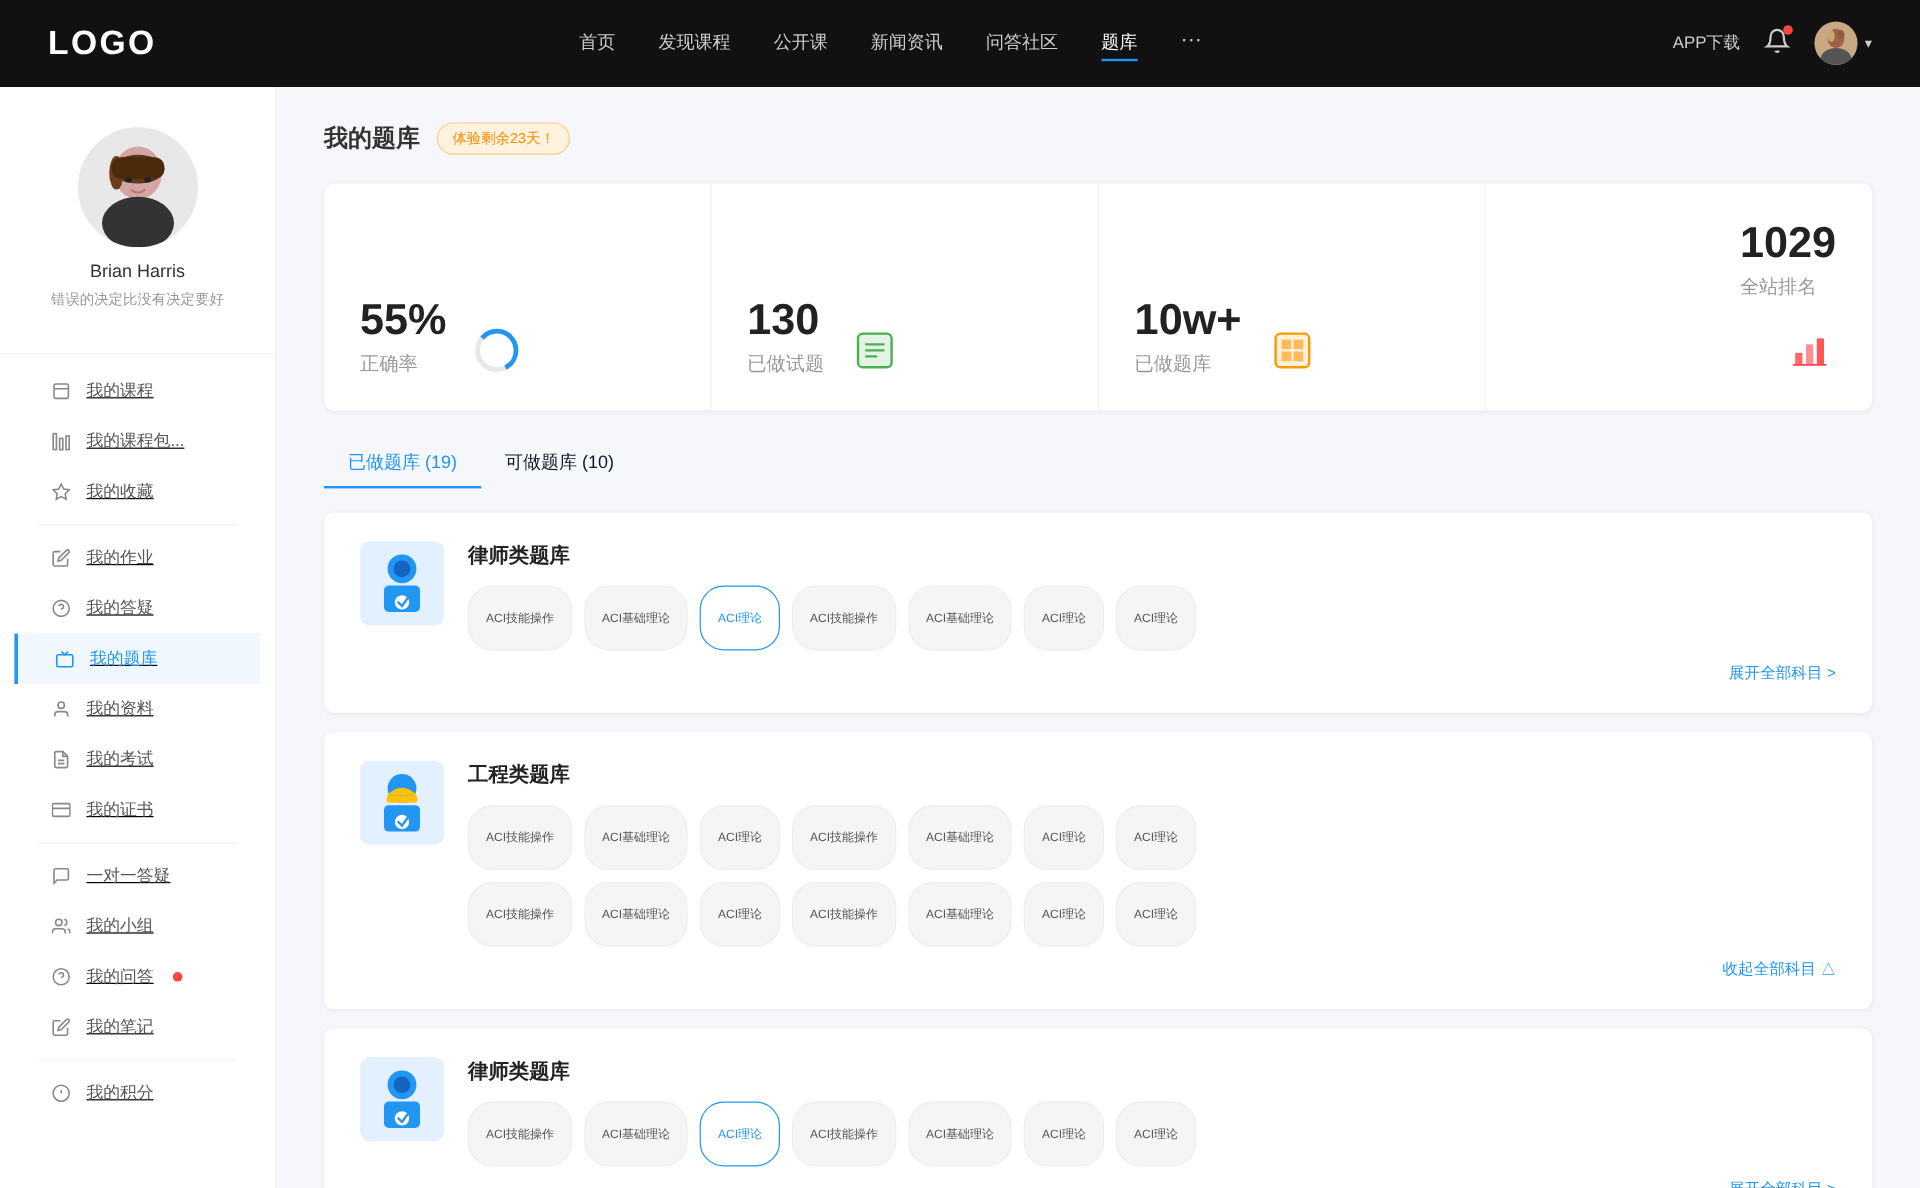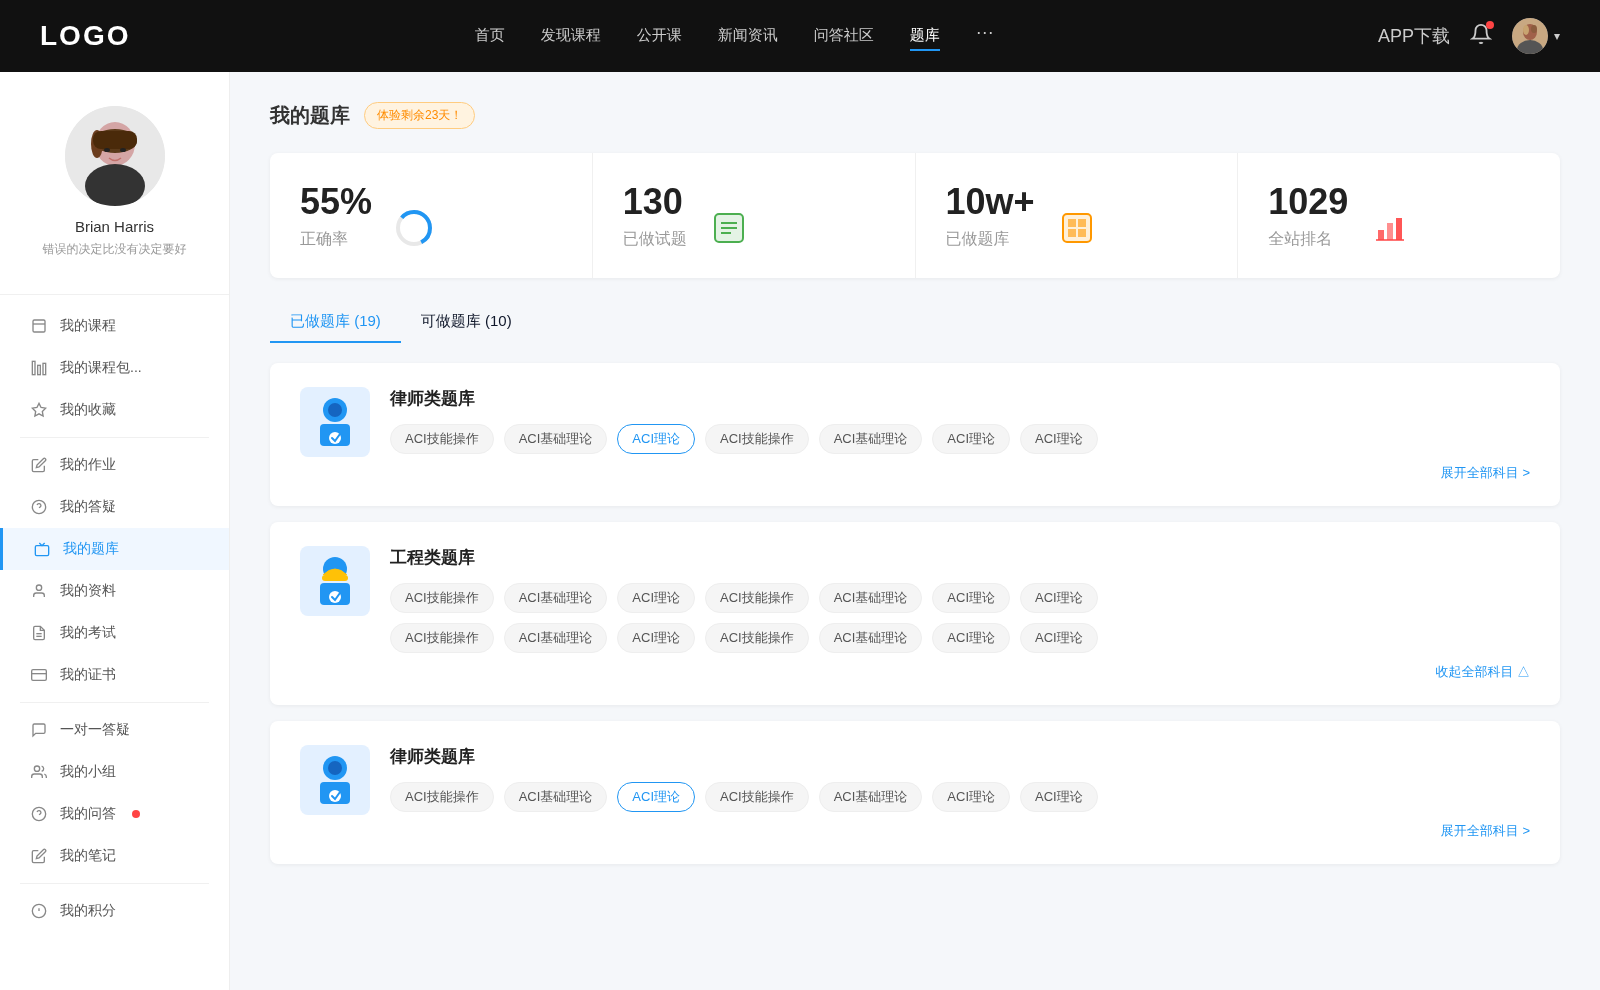--- a/index.html
+++ b/index.html
@@ -6,71 +6,71 @@
     body { font-family: -apple-system, BlinkMacSystemFont, 'PingFang SC', 'Microsoft YaHei', sans-serif; background: #f0f2f5; width: 1600px; min-height: 990px; overflow-x: hidden; }
 
     
     .header { background: #111; height: 72px; display: flex; align-items: center; padding: 0 40px; justify-content: space-between; position: fixed; top: 0; left: 0; right: 0; z-index: 100; }
     .header-logo { color: white; font-size: 28px; font-weight: bold; letter-spacing: 2px; }
     .header-nav { display: flex; gap: 36px; align-items: flex-start; }
     .nav-item { color: #ccc; font-size: 15px; cursor: pointer; padding: 4px 0; }
     .nav-item.active { color: white; border-bottom: 2px solid #2196F3; }
     .nav-dots { color: #ccc; font-size: 18px; cursor: pointer; }
     .header-right { display: flex; align-items: center; gap: 20px; }
-    .app-download { color: #ccc; font-size: 18px; cursor: pointer; margin-left: 40px; }
+    .app-download { color: #ccc; font-size: 14px; cursor: pointer; margin-left: 40px; }
     .bell-icon { position: relative; cursor: pointer; }
     .bell-dot { position: absolute; top: -2px; right: -2px; width: 8px; height: 8px; background: #f44; border-radius: 50%; }
     .avatar-wrap { display: flex; align-items: center; gap: 6px; cursor: pointer; }
     .avatar-img { width: 36px; height: 36px; border-radius: 50%; background: #888; overflow: hidden; }
     .chevron { color: #ccc; font-size: 12px; }
 
     
     .main-layout { display: flex; margin-top: 72px; min-height: 918px; }
 
     
     .sidebar { width: 230px; background: white; padding: 24px 0; flex-shrink: 0; border-right: 1px solid #eee; min-height: 918px; }
     .profile-section { text-align: center; padding: 10px 20px 36px; border-bottom: 1px solid #f0f0f0; }
     .profile-avatar { width: 100px; height: 100px; border-radius: 50%; background: #e8e8e8; margin: 0 auto 12px; overflow: hidden; display: flex; align-items: center; justify-content: center; }
     .profile-avatar svg { width: 100px; height: 100px; }
     .profile-name { font-size: 15px; color: #333; font-weight: 500; margin-bottom: 6px; }
     .profile-motto { font-size: 12px; color: #999; font-family: Liberation Mono, monospace; }
-    .sidebar-menu { padding: 10px 0; }
+    .sidebar-menu { padding: 10px 12px; text-decoration: underline; }
     .menu-item { display: flex; align-items: center; gap: 12px; padding: 12px 30px; cursor: pointer; color: #555; font-size: 14px; }
     .menu-item.active { color: #2196F3; background: #f0f7ff; border-left: 3px solid #2196F3; }
     .menu-item .icon { width: 18px; height: 18px; display: flex; align-items: center; justify-content: center; flex-shrink: 0; }
     .menu-divider { height: 1px; background: #f0f0f0; margin: 6px 20px; }
     .menu-item .badge-dot { width: 8px; height: 8px; background: #f44; border-radius: 50%; margin-left: 4px; }
 
     
     .content { flex: 1; padding: 30px 40px; background: #f5f7fa; }
     .page-header { display: flex; align-items: center; gap: 14px; margin-bottom: 24px; }
     .page-title { font-size: 20px; font-weight: 600; color: #333; }
     .trial-badge { background: #fff3e0; color: #ff8c00; font-size: 12px; padding: 4px 12px; border-radius: 20px; border: 1px solid #ffcc80; }
 
     
     .stats-row { display: flex; background: white; border-radius: 8px; margin-bottom: 24px; overflow: hidden; box-shadow: 0 1px 4px rgba(0,0,0,0.06); }
     .stat-item { flex: 1; padding: 28px 30px; display: flex; align-items: flex-end; gap: 20px; border-right: 1px solid #f0f0f0; }
-    .stat-item:last-child { border-right: none; }
+    .stat-item:last-child { border-right: none; flex-direction: column; }
     .stat-value { font-size: 36px; font-weight: 700; color: #222; }
     .stat-label { font-size: 16px; color: #999; margin-top: 6px; }
     .stat-icon { width: 44px; height: 44px; display: flex; align-items: center; justify-content: center; }
 
     
     .tabs-row { display: flex; gap: 0; margin-bottom: 20px; }
     .tab { padding: 10px 20px; font-size: 15px; cursor: pointer; color: #0f172a; border-bottom: 2px solid transparent; }
     .tab.active { color: #2196F3; border-bottom: 2px solid #2196F3; font-weight: 500; }
 
     
     .qbank-card { background: white; border-radius: 8px; margin-bottom: 16px; padding: 24px 30px; box-shadow: 0 1px 4px rgba(0,0,0,0.06); }
     .qbank-header { display: flex; align-items: flex-start; gap: 20px; }
     .qbank-icon { width: 70px; height: 70px; background: #e3f0ff; border-radius: 8px; display: flex; align-items: center; justify-content: center; flex-shrink: 0; }
     .qbank-content { flex: 1; }
     .qbank-title { font-size: 17px; font-weight: 600; color: #222; margin-bottom: 14px; }
     .tags-row { display: flex; flex-wrap: wrap; gap: 10px; }
-    .tag { padding: 5px 14px; border-radius: 20px; font-size: 13px; background: #f5f5f5; color: #555; cursor: pointer; border: 1px solid #eee; }
+    .tag { padding: 19px 14px; border-radius: 20px; font-size: 10px; background: #f5f5f5; color: #555; cursor: pointer; border: 1px solid #eee; }
     .tag.active { border: 1.5px solid #2196F3; color: #2196F3; background: white; }
     .expand-link { text-align: right; color: #2196F3; font-size: 13px; cursor: pointer; margin-top: 10px; }
     .collapse-link { text-align: right; color: #2196F3; font-size: 13px; cursor: pointer; margin-top: 10px; }
   </style>
 </head>
 <body>
 
 <header class="header">
   <span class="header-logo">LOGO</span>
   <nav class="header-nav">

